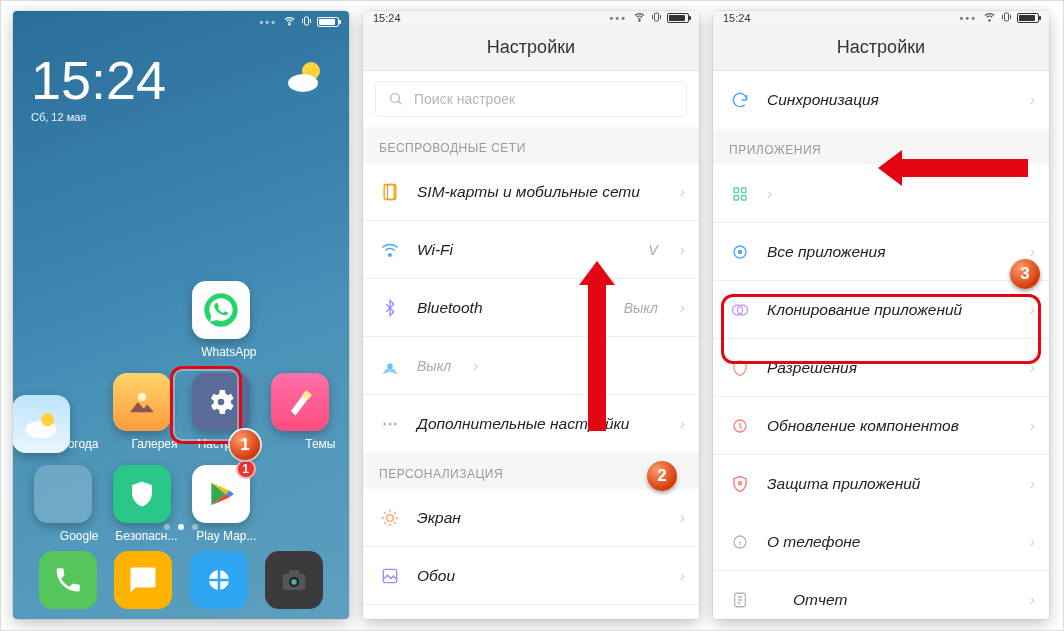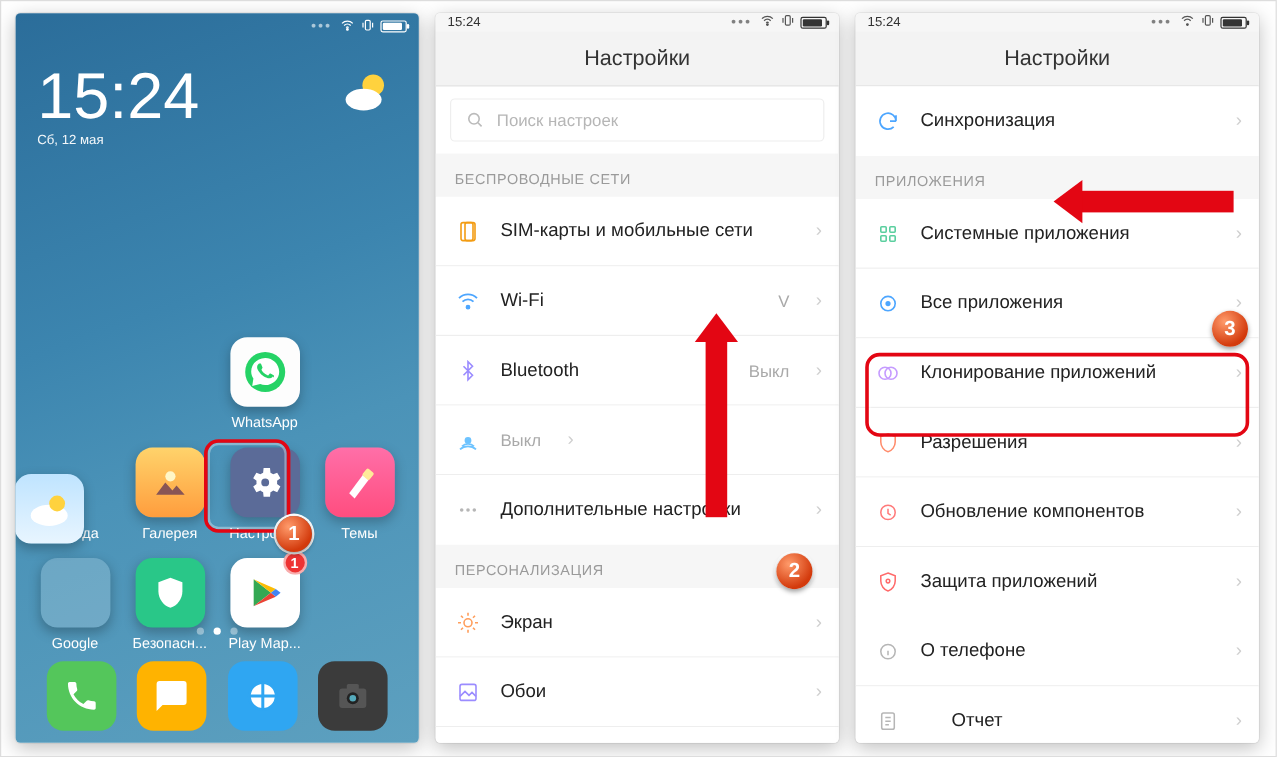--- a/index.html
+++ b/index.html
@@ -70,21 +70,21 @@
     display:grid;
     grid-template-columns: repeat(4, 1fr);
     gap: 12px 0;
     padding: 0 10px;
     justify-items:center;
   }
   .grid-top { top:248px; }
   .grid-mid { top:340px; }
   .grid-row3 { top:432px; }
 
-  .app { width:72px; text-align:center; font-size:12px; color:#fff; }
+  .app { width:72px; text-align:right; font-size:12px; color:#fff; }
   .app .icon {
     width:58px; height:58px; border-radius:14px; margin:0 auto 6px;
     display:flex; align-items:center; justify-content:center;
     box-shadow:0 4px 10px rgba(0,0,0,.25);
     background:#fff; position:relative;
   }
   .app .label { white-space:nowrap; overflow:hidden; text-overflow:ellipsis; }
   .badge-num {
     position:absolute; top:-6px; right:-6px;
     width:20px; height:20px; border-radius:50%;
@@ -135,21 +135,21 @@
     margin:10px 12px; background:#fff; border:1px solid #eee; border-radius:4px;
     display:flex; align-items:center; padding:9px 12px; color:#b6b6b6; font-size:14px; gap:10px;
   }
   .section-label {
     font-size:12px; color:#9a9a9a; letter-spacing:.5px;
     padding:14px 16px 8px; background:#f6f6f6;
   }
   .row {
     display:flex; align-items:center; background:#fff;
     padding:16px 14px 16px 16px; border-bottom:1px solid #eee;
-    font-size:15.5px; color:#222; gap:16px; min-height:58px;
+    font-size:15.5px; color:#222; gap:16px; min-height:58px;font-style:italic;
   }
   .row .ic { width:22px; height:22px; flex-shrink:0; display:flex;align-items:center;justify-content:center;}
   .row .txt { flex:1; line-height:1.25; }
   .row .val { color:#a9a9a9; font-size:14px; margin-right:6px; white-space:nowrap;}
   .row .chev { color:#cfcfcf; }
   .row.last-in-group{border-bottom:none;}
   .group-gap{height:14px;background:#f6f6f6;}
 
   
   .arrow-up {
@@ -476,21 +476,20 @@
 
     <div class="row">
       <span class="ic">
           <svg viewBox="0 0 24 24" width="18" height="18" fill="none" stroke="#5bcf9f" stroke-width="1.8">
             <rect x="4" y="4" width="6" height="6" rx="1"></rect>
             <rect x="14" y="4" width="6" height="6" rx="1"></rect>
             <rect x="4" y="14" width="6" height="6" rx="1"></rect>
             <rect x="14" y="14" width="6" height="6" rx="1"></rect>
           </svg>
         </span>
-      <span class="txt">Системные приложения</span>
       <span class="chev">›</span>
     </div>
     <div class="row">
       <span class="ic">
           <svg viewBox="0 0 24 24" width="18" height="18" fill="none" stroke="#4da6ff" stroke-width="1.8">
             <circle cx="12" cy="12" r="8"></circle>
             <circle cx="12" cy="12" r="2" fill="#4da6ff"></circle>
           </svg>
         </span>
       <span class="txt">Все приложения</span>

